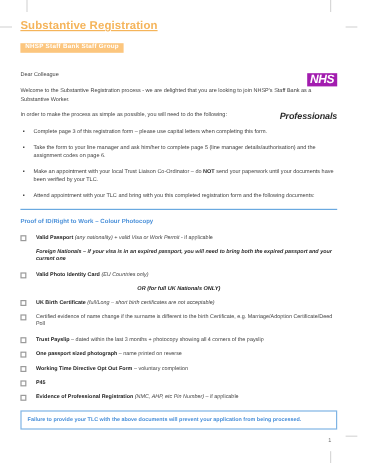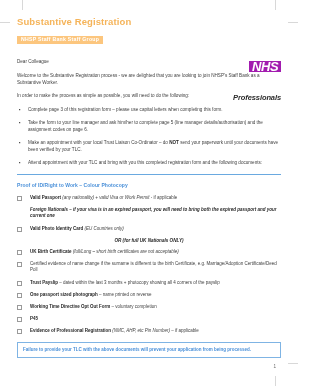--- a/index.html
+++ b/index.html
@@ -45,20 +45,21 @@
     height: 30px;
   }
   .title-block { padding-top: 2px; }
   .doc-title {
     color: #f5b45a;
     font-size: 9.5px;
     font-weight: bold;
     letter-spacing: 0.1px;
     line-height: 11px;
     white-space: nowrap;
+    text-decoration: underline;
   }
   .doc-subtitle {
     display: inline-block;
     margin-top: 1.5px;
     background: #fcc67e;
     color: #ffffff;
     font-size: 5.2px;
     font-weight: bold;
     letter-spacing: 0.25px;
     line-height: 7px;
@@ -70,21 +71,21 @@
     text-align: right;
     padding-top: 1px;
   }
   .nhs-mark {
     display: inline-block;
     background: #a21caf;
     color: #ffffff;
     font-family: "Liberation Sans", sans-serif;
     font-weight: bold;
     font-style: italic;
-    font-size: 13px;
+    font-size: 10px;
     letter-spacing: -0.3px;
     line-height: 9.5px;
     padding: 0.5px 2.5px;
     margin-top: 46px;
   }
   .nhs-word {
     margin-top: 18px;
     color: #2b2b2b;
     font-weight: bold;
     font-style: italic;

